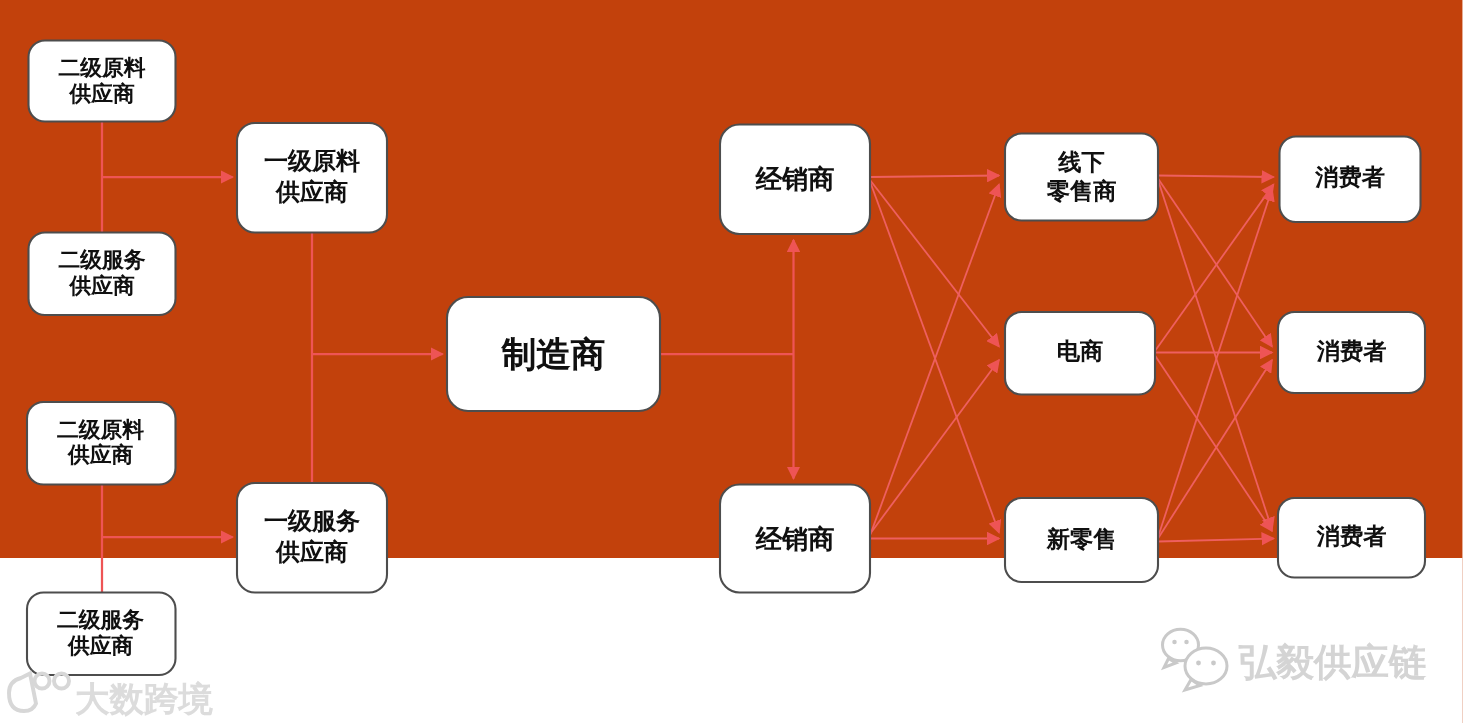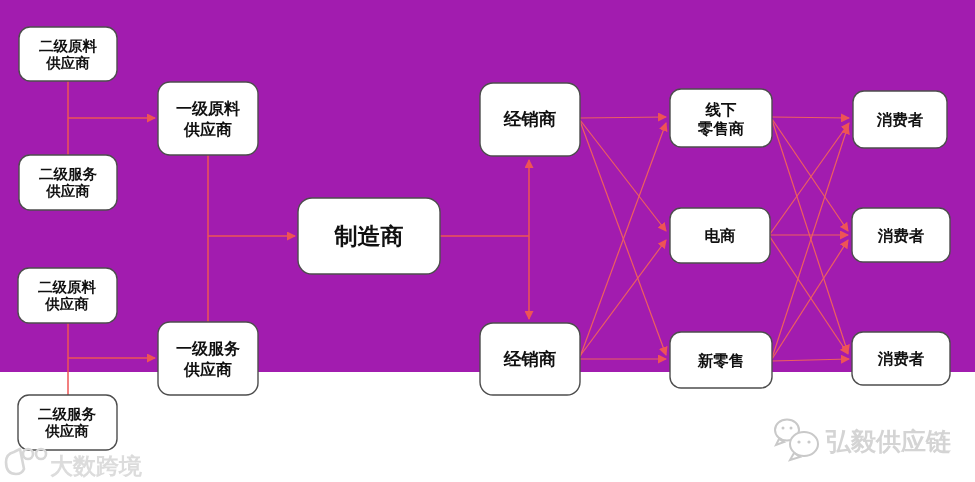--- a/index.html
+++ b/index.html
@@ -2,21 +2,21 @@
 <html><head>
 <meta charset="utf-8">
 <style>
   html, body {
     margin: 0; padding: 0;
     background: #ffffff;
     width: 975px; height: 482px;
     overflow: hidden;
     font-family: "Liberation Sans", "DejaVu Sans", sans-serif;
   }
-  .canvas { position: relative; width: 975px; height: 372px; background:#a21caf; }
+  .canvas { position: relative; width: 975px; height: 372px; background:#c2410c; }
   svg { display: block; }
   .box { fill: #ffffff; stroke: #4d4d4d; stroke-width: 1.4; }
   .lbl {
     fill: #101010;
     font-weight: bold;
     text-anchor: middle;
     dominant-baseline: central;
     font-family: "Liberation Sans", "DejaVu Sans", sans-serif;
   }
   .f14 { font-size: 14.5px; }

